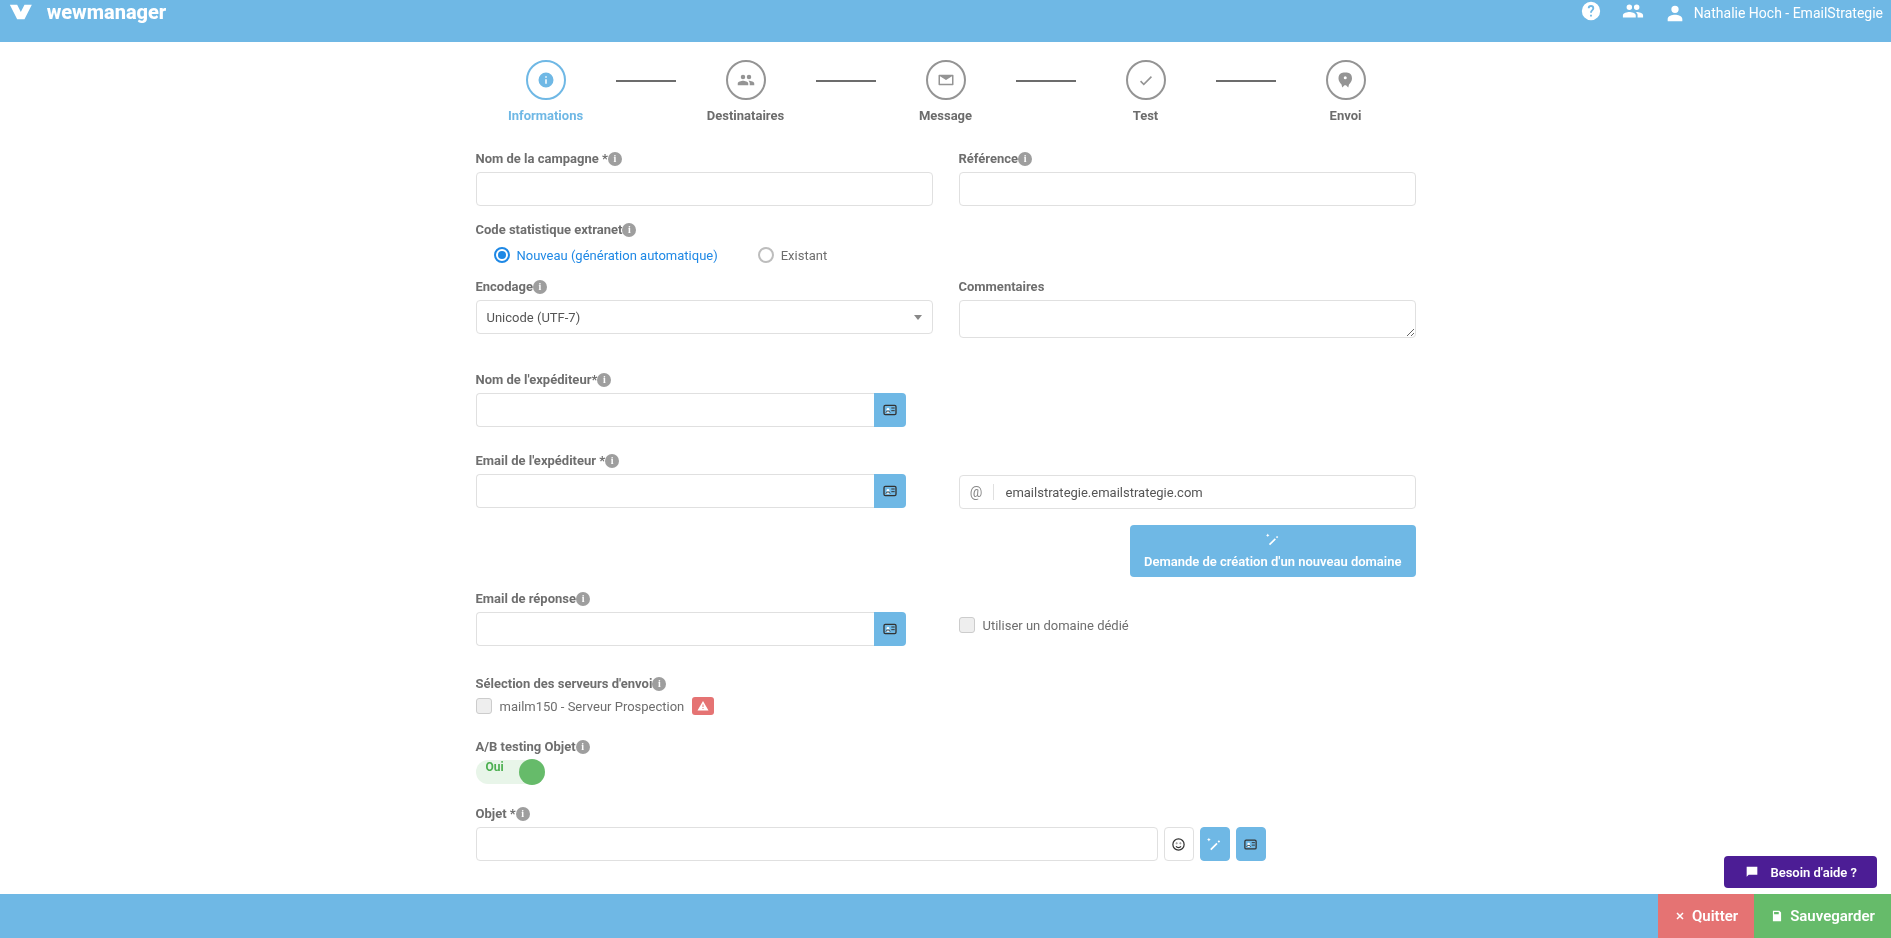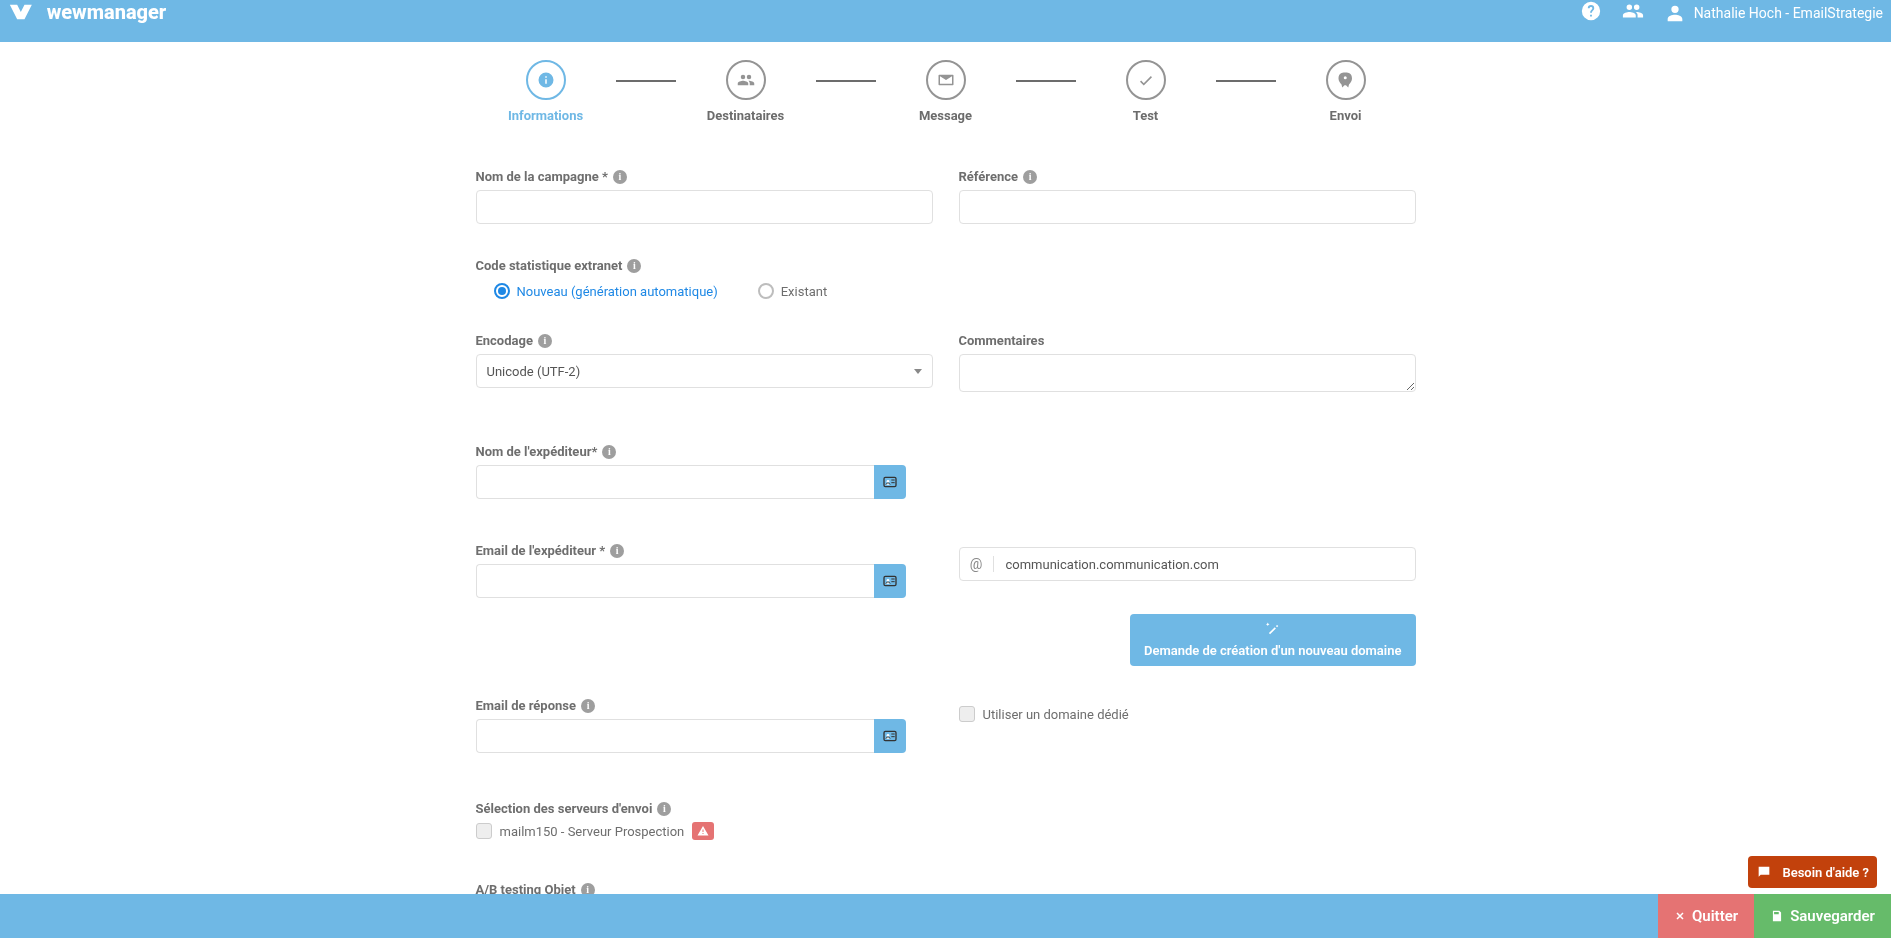--- a/index.html
+++ b/index.html
@@ -14,21 +14,21 @@
 .step{display:flex;flex-direction:column;align-items:center;width:140px;}
 .step-circle{width:40px;height:40px;border:2px solid #949494;border-radius:50%;display:flex;align-items:center;justify-content:center;color:#949494;background:#fff;}
 .step.active .step-circle{border-color:#6FB8E5;color:#6FB8E5;}
 .step-label{margin-top:8px;font-size:13px;font-weight:700;color:#6C6C6C;}
 .step.active .step-label{color:#6FB8E5;}
 .step-line{height:2px;background:#6C6C6C;flex:0 0 60px;margin-top:20px;}
 .step-circle svg{width:18px;height:18px;fill:currentColor;}
 .content{width:940px;margin:0 auto 100px;}
 .row{display:flex;gap:26px;margin-bottom:16px;}
 .col{flex:1;}
-.lbl{font-size:13px;font-weight:700;color:#6E6E6E;display:flex;align-items:center;gap:5px;margin-bottom:6px;margin-top:18px;}
+.lbl{font-size:13px;font-weight:700;color:#6E6E6E;display:flex;align-items:center;margin-bottom:6px;}
 .info-ico{width:14px;height:14px;border-radius:50%;background:#9E9E9E;color:#fff;display:inline-flex;align-items:center;justify-content:center;font-size:10px;font-weight:700;font-family:serif;cursor:help;}
 input[type=text],textarea,.select{width:100%;border:1px solid #E0E0E0;border-radius:4px;height:34px;padding:0 10px;font-size:13px;color:#555;background:#fff;}
 textarea{height:38px;padding:8px 10px;resize:both;}
 .select{display:flex;align-items:center;justify-content:space-between;cursor:pointer;}
 .select .caret{border-top:5px solid #888;border-left:4px solid transparent;border-right:4px solid transparent;}
 .radio-group{display:flex;gap:40px;padding:4px 0 0 18px;}
 .radio{display:flex;align-items:center;gap:7px;cursor:pointer;font-size:13px;}
 .radio-outer{width:16px;height:16px;border:2px solid #BDBDBD;border-radius:50%;display:flex;align-items:center;justify-content:center;}
 .radio.sel .radio-outer{border-color:#1E88E5;}
 .radio.sel .radio-inner{width:8px;height:8px;background:#1E88E5;border-radius:50%;}
@@ -57,21 +57,21 @@
 .obj-btn{width:30px;height:34px;border:1px solid #E0E0E0;border-radius:4px;display:flex;align-items:center;justify-content:center;cursor:pointer;}
 .obj-btn.solid{background:#6FB8E5;border-color:#6FB8E5;}
 .obj-btn svg{width:15px;height:15px;}
 .obj-btn.solid svg{fill:#fff;}
 .obj-btn:not(.solid) svg{fill:#9E9E9E;}
 .footer-strip{position:fixed;bottom:0;left:0;right:0;height:44px;background:#6FB8E5;}
 .footer-btns{position:fixed;bottom:0;right:0;display:flex;height:44px;}
 .fbtn{display:flex;align-items:center;gap:6px;padding:0 16px;font-size:15px;font-weight:600;color:#fff;cursor:pointer;}
 .fbtn.quit{background:#E57373;}
 .fbtn.save{background:#66BB6A;}
-.help-pill{position:fixed;right:14px;bottom:50px;background:#c2410c;color:#fff;border-radius:4px;padding:8px 8px;font-size:13px;font-weight:600;display:flex;align-items:center;gap:10px;cursor:pointer;}
+.help-pill{position:fixed;right:14px;bottom:50px;background:#4c1d95;color:#fff;border-radius:4px;padding:8px 20px;font-size:13px;font-weight:600;display:flex;align-items:center;gap:10px;cursor:pointer;}
 </style>
 </head>
 <body>
 
 <svg width="0" height="0" style="position:absolute">
 <defs>
 <symbol id="i-info" viewBox="0 0 24 24">
         <path d="M12 2a10 10 0 100 20 10 10 0 000-20zm1 15h-2v-6h2v6zm0-8h-2V7h2v2z"></path>
       </symbol>
 <symbol id="i-users" viewBox="0 0 24 24">
@@ -235,21 +235,21 @@
   <div class="col"></div>
 </div>
 
 <div class="row">
   <div class="col">
     <div class="lbl">
           <span>Encodage</span>
           <span class="info-ico">i</span>
         </div>
     <div class="select">
-      <span>Unicode (UTF-2)</span>
+      <span>Unicode (UTF-7)</span>
       <span class="caret"></span>
     </div>
   </div>
   <div class="col">
     <div class="lbl">
           <span>Commentaires</span>
         </div>
     <textarea style=""></textarea>
   </div>
 </div>
@@ -287,21 +287,21 @@
       <div class="input-btn">
             <svg>
               <use href="#i-contact"></use>
             </svg>
           </div>
     </div>
   </div>
   <div class="col" style="padding-top:22px">
     <div class="domain-select">
       <div class="domain-at">@</div>
-      <div class="domain-val">communication.communication.com</div>
+      <div class="domain-val">emailstrategie.emailstrategie.com</div>
       <span class="caret" style="margin-right:12px"></span>
     </div>
   </div>
 </div>
 
 <div class="btn-row-right">
   <div class="btn btn-primary">
     <svg style="width:14px;height:14px;fill:#fff">
           <use href="#i-magic"></use>
         </svg>

